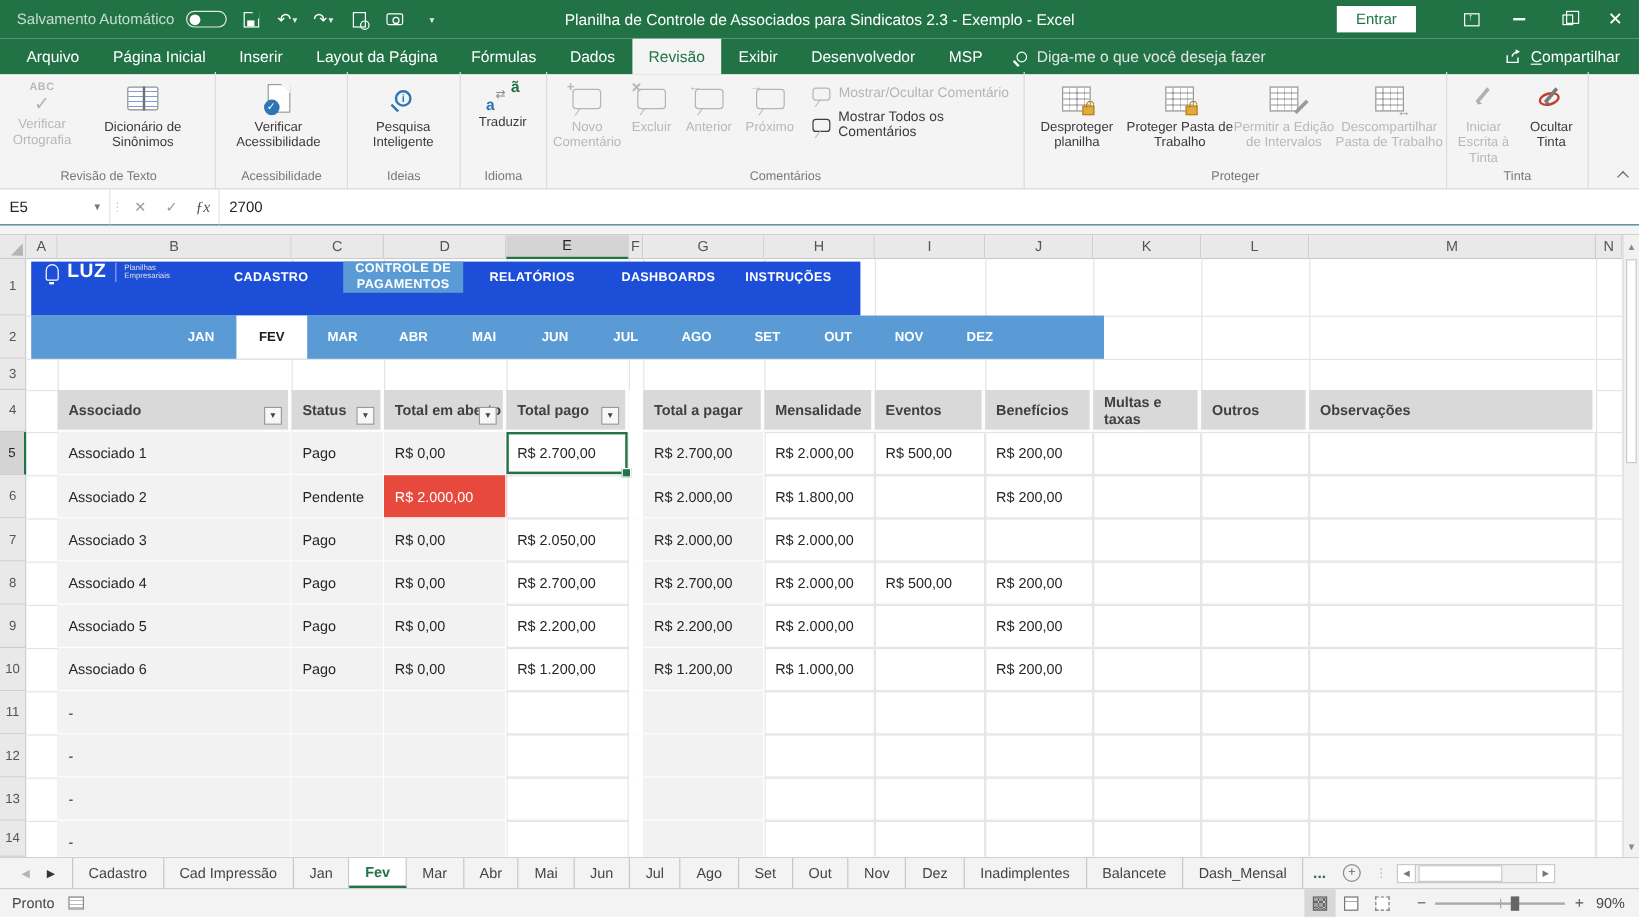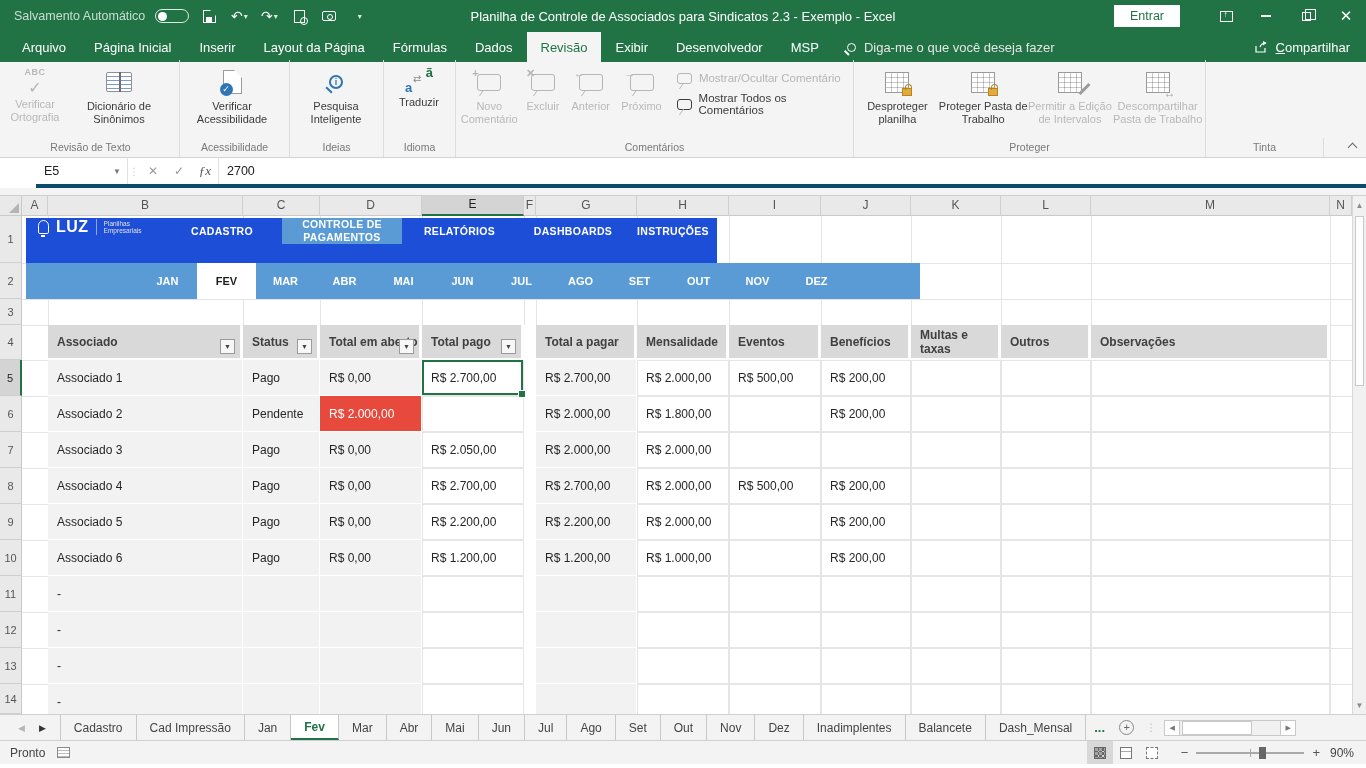--- a/index.html
+++ b/index.html
@@ -93,21 +93,21 @@
   .i-sheet .arrows { position:absolute; right:-7px; bottom:-8px; font-size:12px; font-weight:bold; color:#a5a5a5; }
   .i-pen { position:relative; width:24px; height:24px; }
   .i-pen .shaft { position:absolute; left:10px; top:2px; width:3px; height:15px; background:#b0b0b0; transform:rotate(40deg); }
   .i-pen .nib { position:absolute; left:4px; top:14px; border:3px solid transparent; border-top-color:#b0b0b0; transform:rotate(40deg); }
   .i-pen.red .ring { position:absolute; left:1px; top:7px; width:18px; height:11px; border:2px solid #c43e2f; border-radius:50%; transform:rotate(-15deg); }
   .i-pen.red .shaft { background:#7a7a7a; } .i-pen.red .nib { border-top-color:#7a7a7a; }
   .rib-chev { margin-left:auto; display:flex; align-items:flex-end; padding:0 10px 6px 0; }
   .chev { width:7px; height:7px; border-left:1.5px solid #666; border-top:1.5px solid #666; transform:rotate(45deg); }
 
   
-  .fbar { height:30px; background:#fff; display:flex; align-items:stretch; border-bottom:4px solid #0c4a6e;margin-left:36px; }
+  .fbar { height:30px; background:#fff; display:flex; align-items:stretch; border-bottom:1px solid #0c4a6e; }
   .namebox { width:92px; display:flex; align-items:center; padding-left:8px; font-size:12.5px; color:#222; border-right:1px solid #e1e1e1; position:relative; }
   .namebox .dd { margin-left:auto; margin-right:6px; font-size:8px; color:#777; }
   .fb-dots { width:12px; display:flex; align-items:center; justify-content:center; color:#c9c9c9; font-size:10px; }
   .fb-btn { width:26px; display:flex; align-items:center; justify-content:center; color:#9a9a9a; font-size:12px; }
   .fb-fx { color:#555; font-style:italic; font-family:"Liberation Serif", serif; font-size:13px; }
   .fb-input { flex:1; border-left:1px solid #e1e1e1; display:flex; align-items:center; padding-left:8px; font-size:12.5px; color:#222; }
   .fb-gap { height:8px; background:#f4f4f4; border-bottom:1px solid #cfcfcf; }
 
   
   .grid-zone { position:relative; width:1366px; height:518px; background:#fff; }
@@ -126,21 +126,21 @@
   .darkbar { position:absolute; left:4px; top:2px; width:691px; height:45px; background:#1d4ed8; display:flex; align-items:flex-start; }
   .brand { width:140px; display:flex; align-items:center; padding-left:12px; gap:7px; color:#fff; }
   .bulb { width:11px; height:14px; border:1.6px solid #fff; border-radius:6px 6px 2px 2px; position:relative; }
   .bulb:after { content:""; position:absolute; left:2px; bottom:-4px; width:3.5px; height:2.5px; background:#fff; }
   .brand .luz { font-size:16px; font-weight:bold; letter-spacing:.5px; }
   .brand .sep { width:1px; height:16px; background:rgba(255,255,255,.5); }
   .brand .tag { font-size:6.5px; line-height:7.5px; color:#e0e0e0; }
   .navtabs { flex:1; display:flex; }
   .navtab { display:flex; align-items:center; justify-content:center; text-align:center; color:#fff; font-size:10.5px; font-weight:bold; letter-spacing:.3px; line-height:13px; padding:0 4px; cursor:pointer; }
   .navtab.active { background:#5b9bd5; }
-  .nt1{width:120px}.nt2{width:120px}.nt3{width:115px}.nt4{width:112px}.nt5{width:88px}
+  .nt1{width:120px}.nt2{width:100px}.nt3{width:115px}.nt4{width:112px}.nt5{width:88px}
   .bluebar { position:absolute; left:4px; top:47px; width:894px; height:36px; background:#5b9bd5; display:flex; padding-left:112px; }
   .mtab { width:59px; display:flex; align-items:center; justify-content:center; color:#fff; font-size:11px; font-weight:bold; cursor:pointer; }
   .mtab.active { background:#fff; color:#1d1d1d; }
 
   .tablemount { position:absolute; left:26px; top:109px; }
   .thr { display:flex; }
   .th { height:35px; background:#d9d9d9; border-right:3px solid #fdfdfd; border-bottom:2px solid #fdfdfd; position:relative; font-size:12px; font-weight:bold; color:#404040; display:flex; align-items:center; padding-left:9px; }
   .th .flt { position:absolute; right:5px; bottom:4px; width:15px; height:15px; background:#f7f7f7; border:1px solid #9a9a9a; font-size:7px; color:#444; display:flex; align-items:center; justify-content:center; }
   .tgap { width:12px; background:#fff; }
   .trw { display:flex; }
@@ -405,20 +405,41 @@
                 <span class="arrows">↔</span>
               </span>
             </div>
           <div class="rlabel">Descompartilhar Pasta de Trabalho</div>
         </div>
       </div>
       <div class="rgroup-label">Proteger</div>
     </div>
 
     <div class="rgroup g7">
+      <div class="rbuttons">
+        <div class="rbtn disabled w58">
+          <div class="ricon">
+              <span class="i-pen">
+                <span class="shaft"></span>
+                <span class="nib"></span>
+              </span>
+            </div>
+          <div class="rlabel">Iniciar Escrita à Tinta</div>
+        </div>
+        <div class="rbtn w58">
+          <div class="ricon">
+              <span class="i-pen red">
+                <span class="ring"></span>
+                <span class="shaft"></span>
+                <span class="nib"></span>
+              </span>
+            </div>
+          <div class="rlabel">Ocultar Tinta</div>
+        </div>
+      </div>
       <div class="rgroup-label">Tinta</div>
     </div>
 
     <div class="rib-chev">
         <span class="chev"></span>
       </div>
   </div>
 
   <div class="fbar">
     <div class="namebox">

